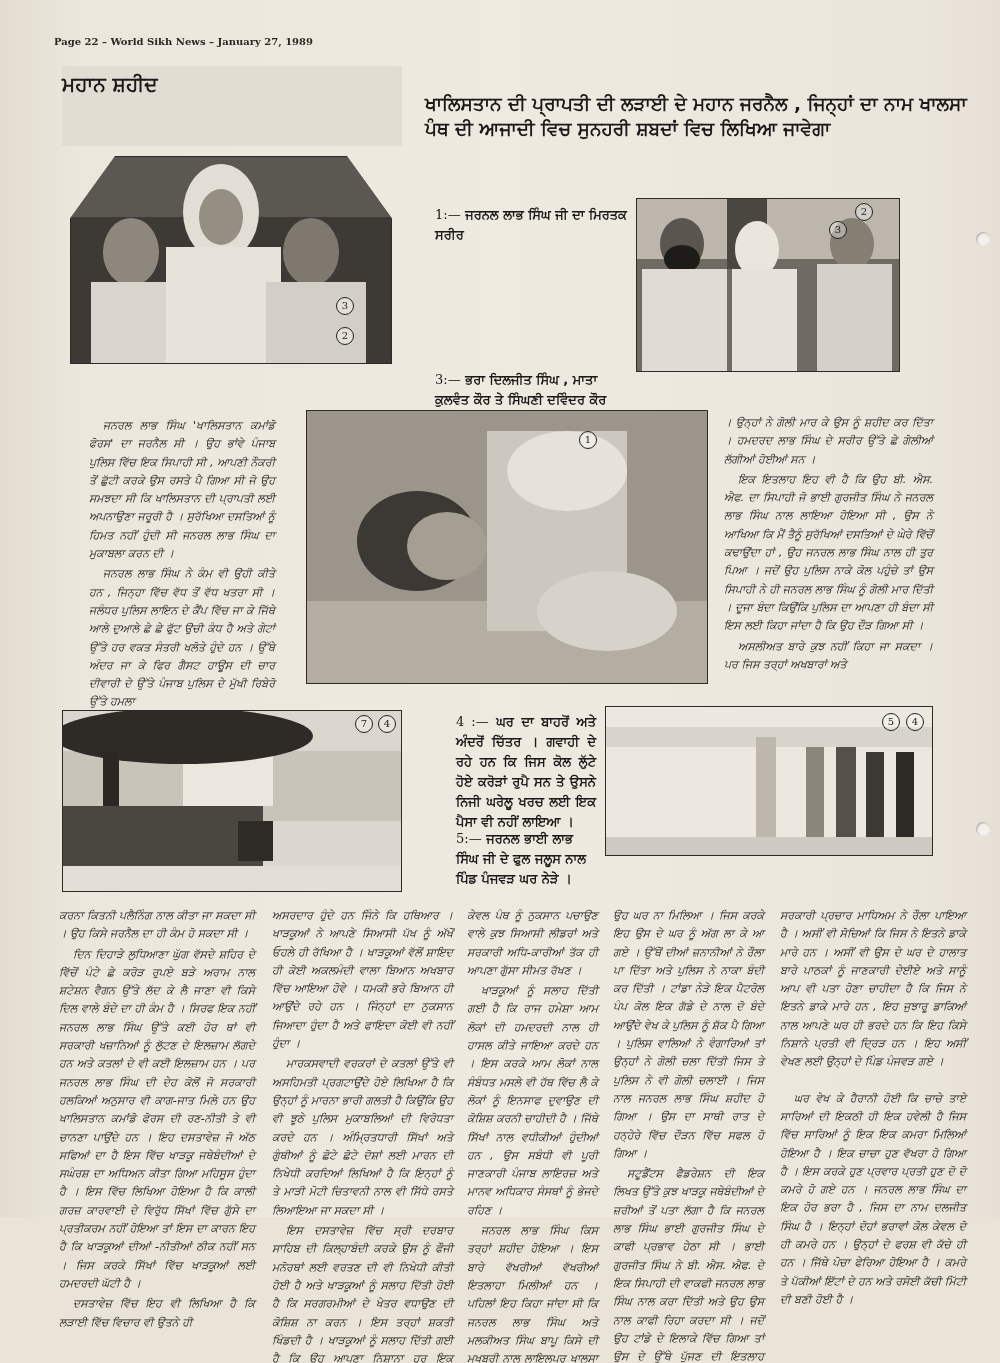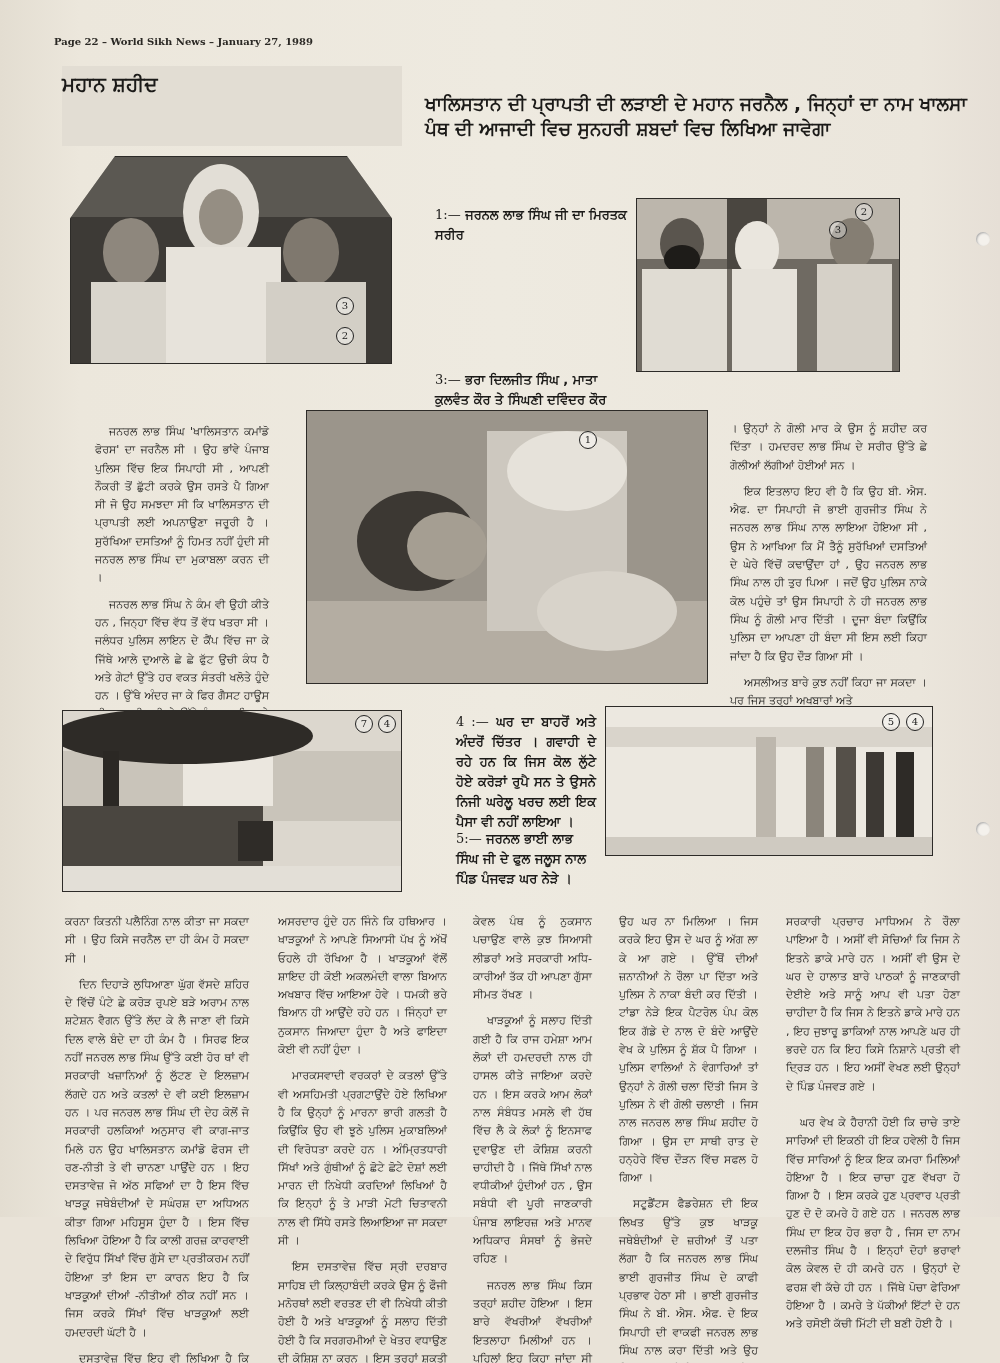--- a/index.html
+++ b/index.html
@@ -22,21 +22,21 @@
   .p4{left:62px;top:710px;width:338px;height:180px;}
   .p5{left:605px;top:706px;width:326px;height:148px;}
   .cap{position:absolute;font-weight:bold;font-size:13px;line-height:20px;}
   .cap .n{font-family:"DejaVu Serif",serif;font-weight:normal;}
   .c1{left:435px;top:205px;width:200px;}
   .c2{left:435px;top:258px;width:200px;}
   .c3{left:435px;top:334px;width:200px;margin-top:36px;}
   .c4{left:456px;top:712px;width:140px;text-align:justify;}
   .c5{left:456px;top:829px;width:140px;}
   .col{position:absolute;font-size:11px;line-height:18.3px;text-align:justify;color:#1e1d1b;}
-  .col p{margin:8px;}
+  .col p{margin:2px;font-style:italic;}
   .col p.ind{text-indent:14px;}
   .col p.gap{margin-top:18px;}
   .ca{left:87px;top:415px;width:190px;}
   .cb{left:722px;top:412px;width:213px;}
   .cc{left:57px;top:905px;width:200px;}
   .cd{left:270px;top:905px;width:185px;}
   .ce{left:465px;top:905px;width:135px;}
   .cf{left:611px;top:905px;width:155px;}
   .cg{left:778px;top:905px;width:190px;}
   .endnote{position:absolute;left:782px;top:1278px;width:190px;font-weight:bold;font-size:13.5px;line-height:22px;}

